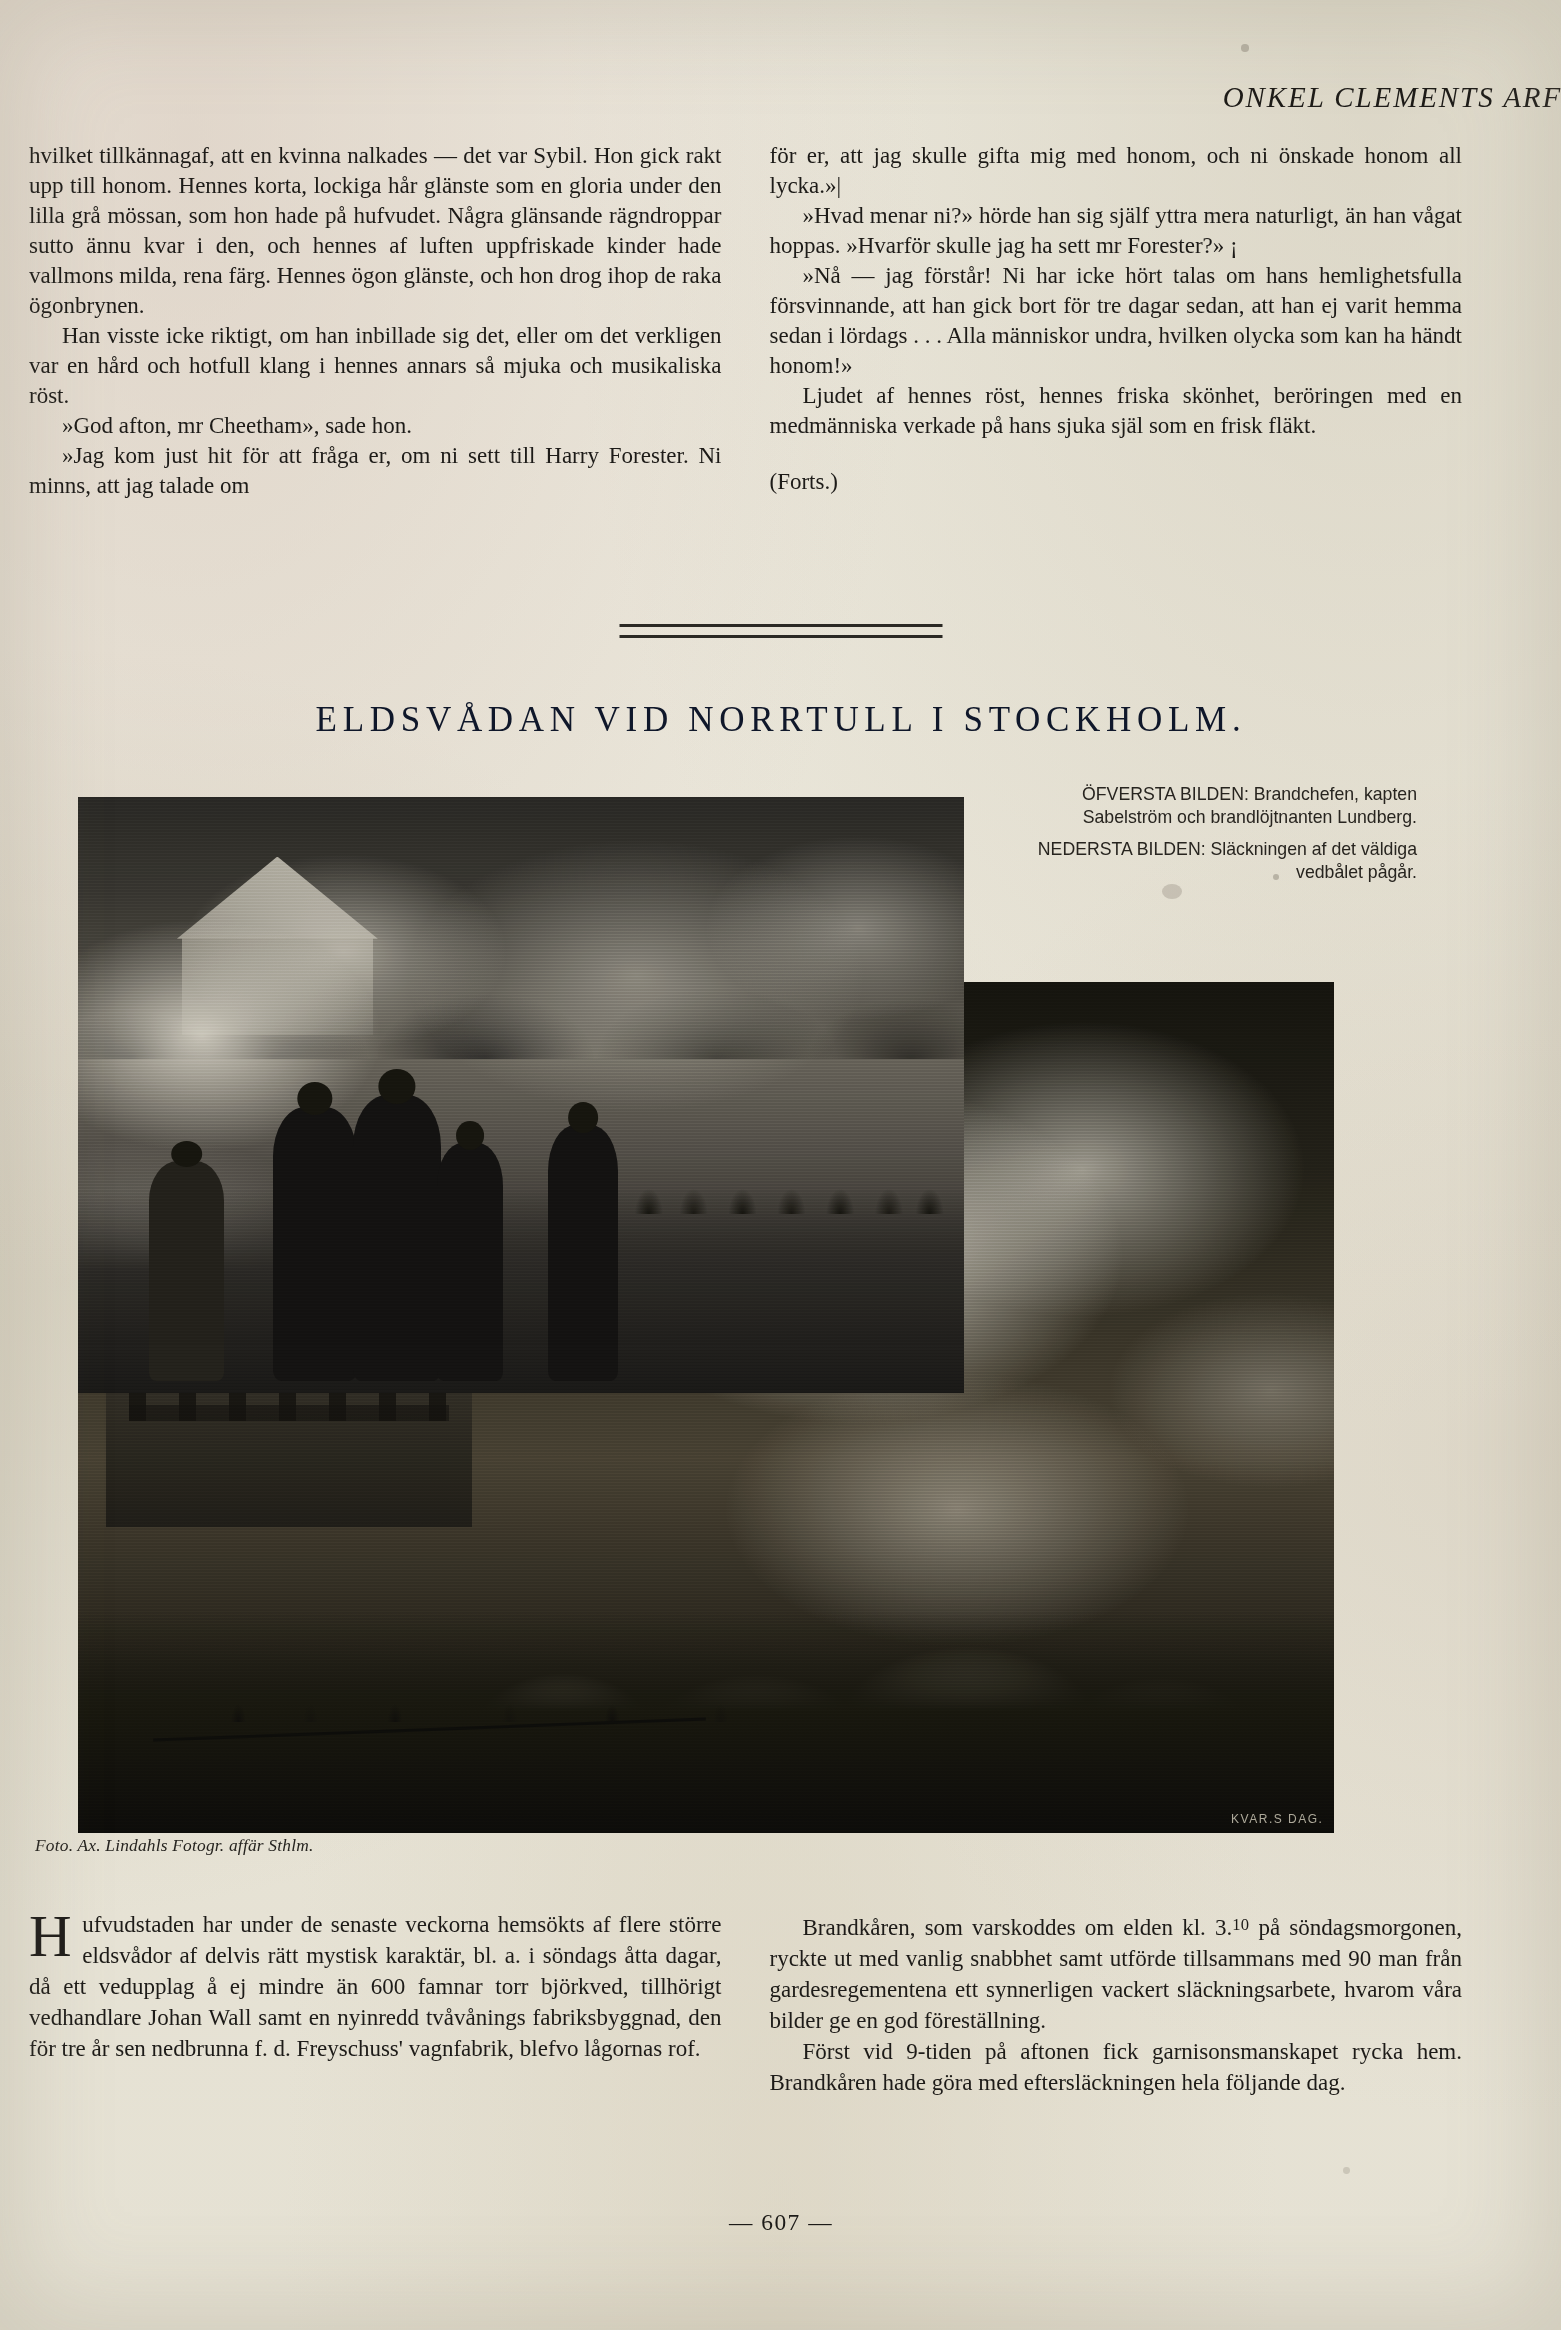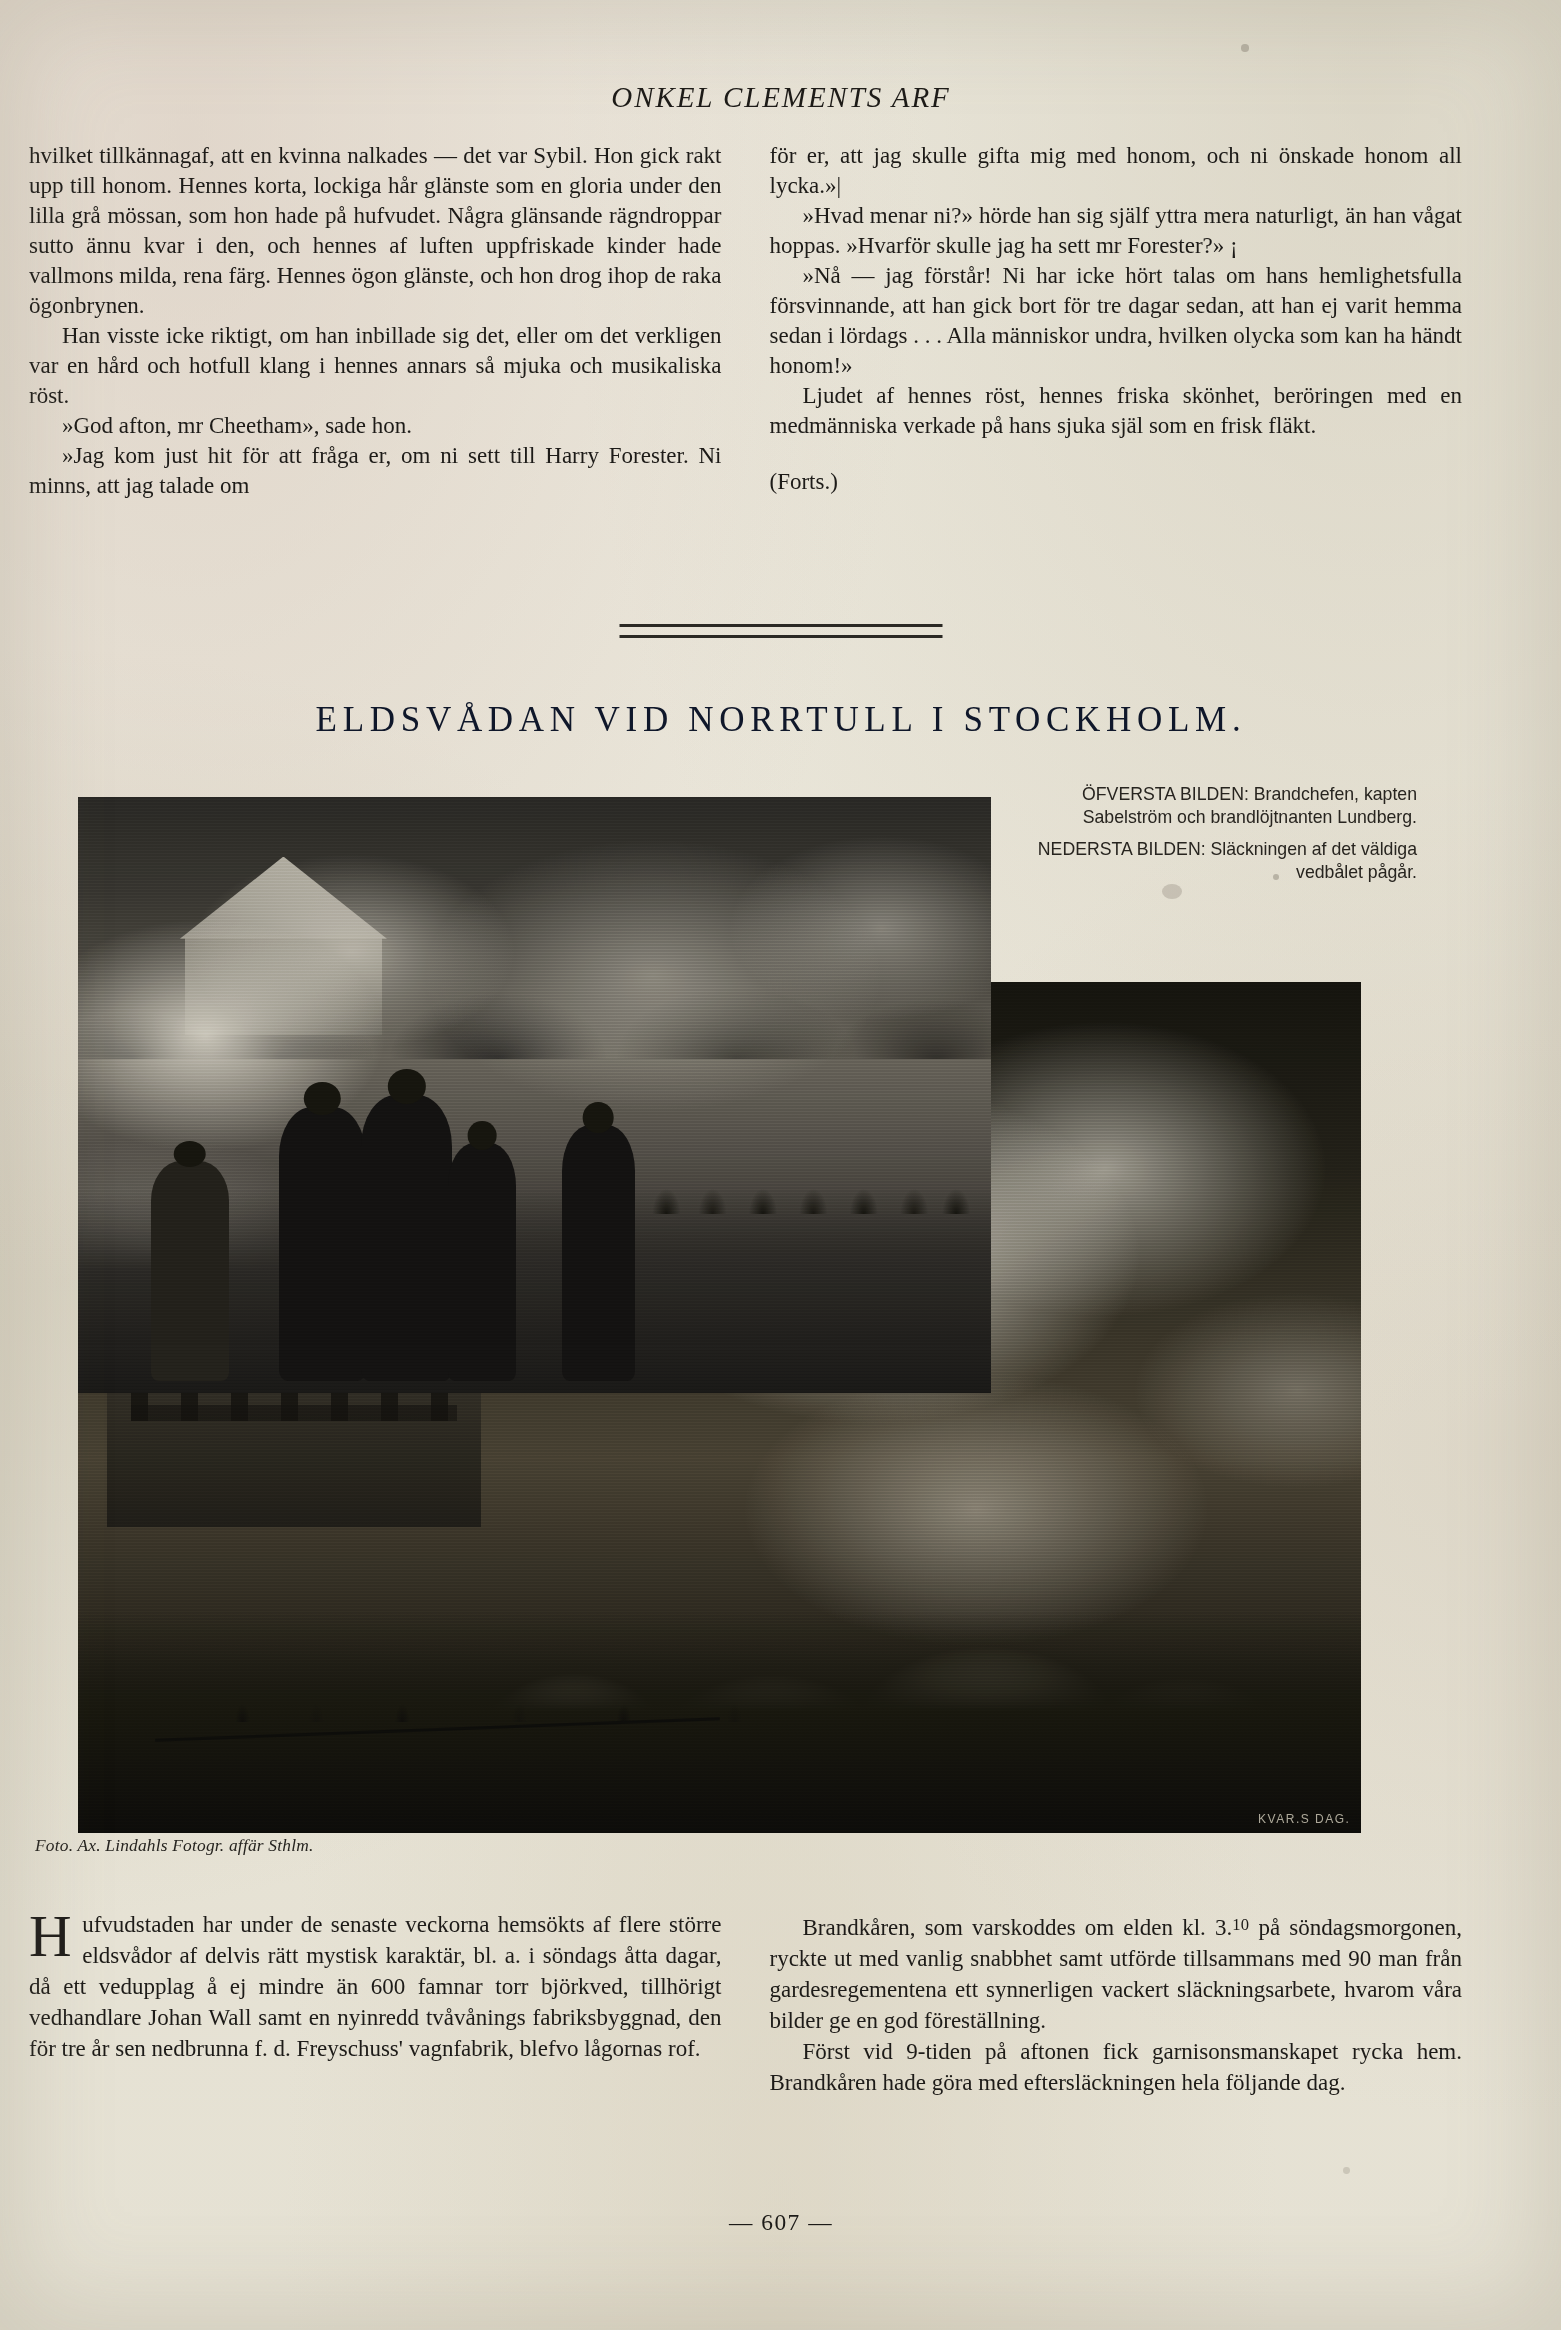--- a/index.html
+++ b/index.html
@@ -35,21 +35,21 @@
     box-shadow: inset 0 0 91px 22.6px rgba(140,130,110,0.22);
     pointer-events: none;
   }
 
   
   .running-head {
     position: absolute;
     left: 0;
     top: 81px;
     width: 100%;
-    text-align: center;
+    text-align: right;
     font-style: italic;
     font-size: 29px;
     letter-spacing: 1.9px;
     font-family: "Liberation Serif", serif;
   }
 
   
   .story-cols {
     position: absolute;
     left: 29px;
@@ -122,21 +122,20 @@
     display: block;
     padding-left: 30px;
     text-indent: -30px;
   }
 
   
   .photo {
     position: absolute;
     overflow: hidden;
     background: #1d4ed8;
-    padding-left: 27px;
   }
   #photo-top {
     left: 78px;
     top: 797px;
     width: 886px;
     height: 596px;
   }
   #photo-bottom {
     left: 78px;
     top: 982px;

